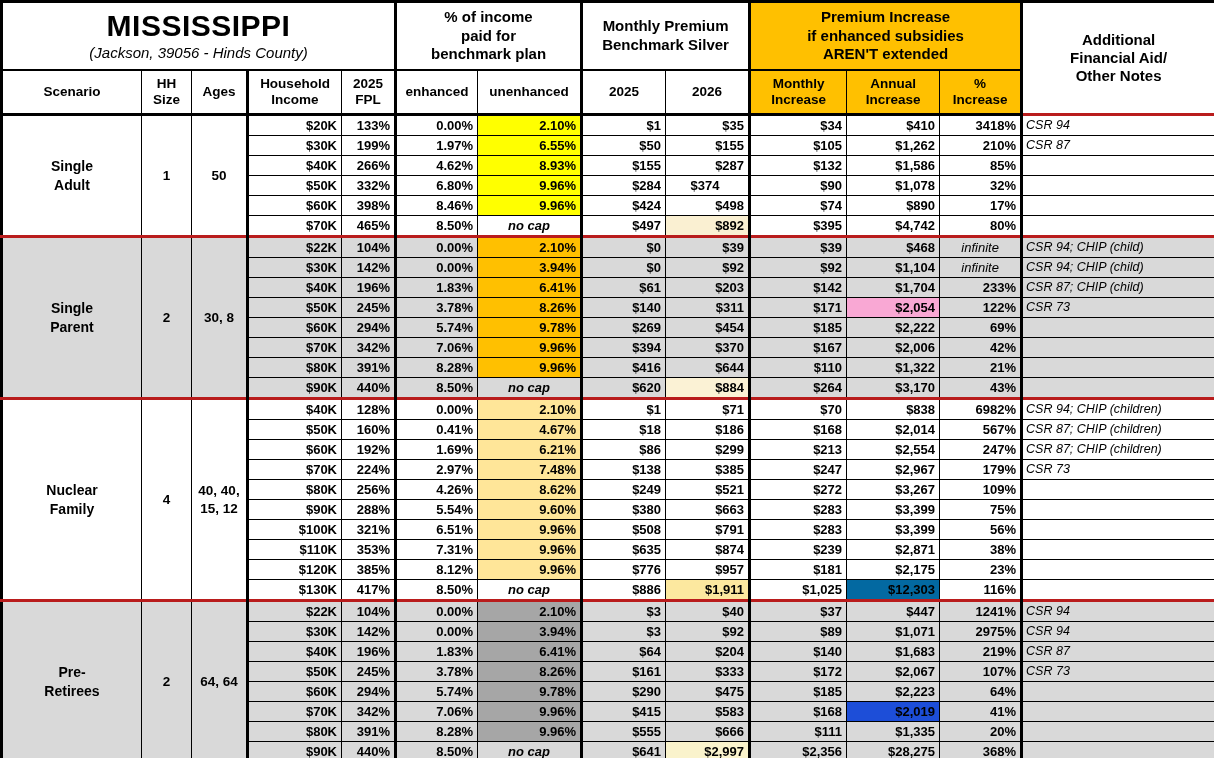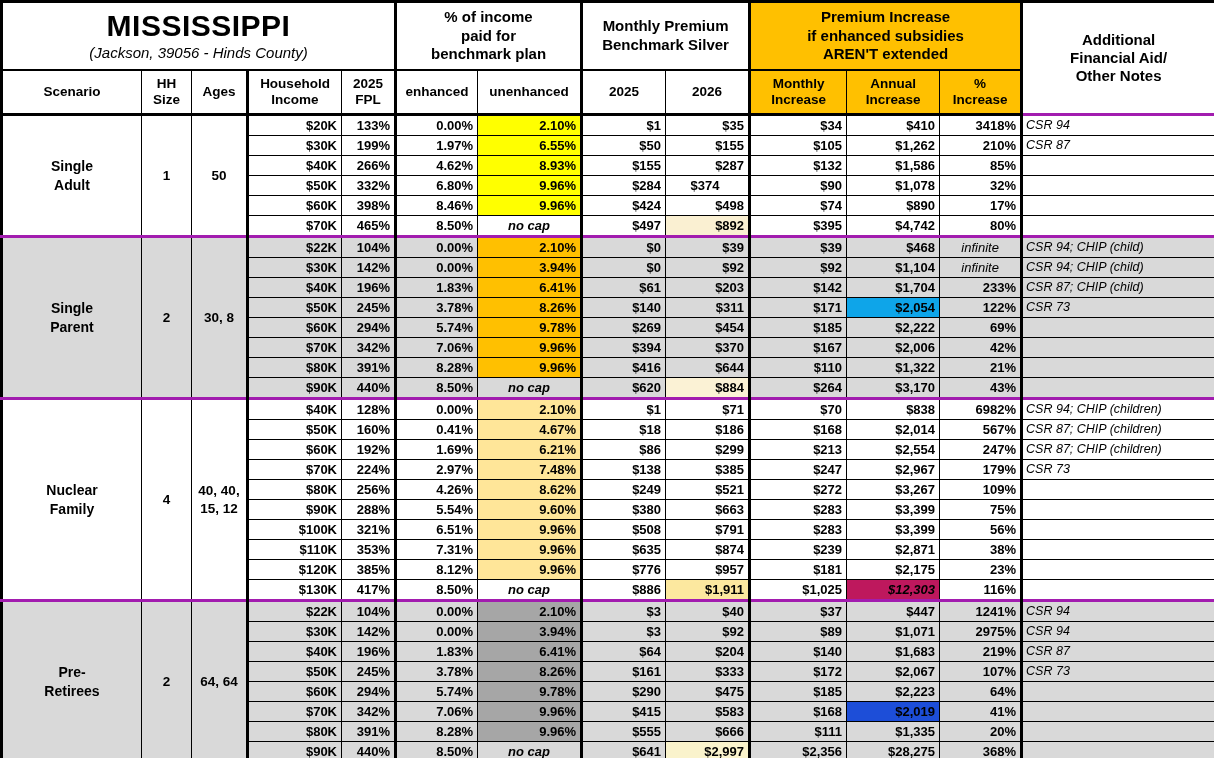--- a/index.html
+++ b/index.html
@@ -17,21 +17,21 @@
   #subtitle { font-size: 15px; font-style: italic; font-weight: normal; margin-top: 2px; }
   th.notes-head { font-size: 14px; }
   tbody tr { height: 20px; }
   tbody td { font-size: 13px; font-weight: bold; line-height: 19px; white-space: nowrap; }
   td.num { text-align: right; padding-right: 4px; }
   td.note { text-align: left; padding-left: 3px; font-weight: normal; font-style: italic; font-size: 12.5px; }
   td.scen { text-align: center; font-size: 14px; white-space: pre-line; line-height: 1.3; }
   td.mid { text-align: center; font-size: 13.5px; white-space: pre-line; line-height: 1.3; }
   td.nocap { font-style: italic; text-align: center; padding-right: 0; }
   td.inf { font-style: italic; font-weight: normal; text-align: center; padding-right: 0; }
-  tr.gstart td { border-top: 3px solid #a21caf; }
+  tr.gstart td { border-top: 3px solid #b91c1c; }
 </style>
 </head>
 <body>
 
 <div id="sheet">
   <table>
     <colgroup>
       <col style="width:140px">
         <col style="width:50px">
         <col style="width:56px">
@@ -203,21 +203,21 @@
           <td class="note bL" style="background: rgb(217, 217, 217);">CSR 87; CHIP (child)</td>
         </tr>
         <tr>
           <td class="num bL" style="background: rgb(217, 217, 217);">$50K</td>
           <td class="num" style="background: rgb(217, 217, 217);">245%</td>
           <td class="num bL" style="background: rgb(217, 217, 217);">3.78%</td>
           <td class="num" style="background: rgb(255, 192, 0);">8.26%</td>
           <td class="num bL" style="background: rgb(217, 217, 217);">$140</td>
           <td class="num" style="background: rgb(217, 217, 217);">$311</td>
           <td class="num bL" style="background: rgb(217, 217, 217);">$171</td>
-          <td class="num" style="background: #0ea5e9;">$2,054</td>
+          <td class="num" style="background: #f9a8d4;">$2,054</td>
           <td class="num" style="background: rgb(217, 217, 217);">122%</td>
           <td class="note bL" style="background: rgb(217, 217, 217);">CSR 73</td>
         </tr>
         <tr>
           <td class="num bL" style="background: rgb(217, 217, 217);">$60K</td>
           <td class="num" style="background: rgb(217, 217, 217);">294%</td>
           <td class="num bL" style="background: rgb(217, 217, 217);">5.74%</td>
           <td class="num" style="background: rgb(255, 192, 0);">9.78%</td>
           <td class="num bL" style="background: rgb(217, 217, 217);">$269</td>
           <td class="num" style="background: rgb(217, 217, 217);">$454</td>
@@ -376,21 +376,21 @@
           <td class="note bL" style="background: rgb(255, 255, 255);"></td>
         </tr>
         <tr>
           <td class="num bL" style="background: rgb(255, 255, 255);">$130K</td>
           <td class="num" style="background: rgb(255, 255, 255);">417%</td>
           <td class="num bL" style="background: rgb(255, 255, 255);">8.50%</td>
           <td class="num nocap" style="background: rgb(255, 255, 255);">no cap</td>
           <td class="num bL" style="background: rgb(255, 255, 255);">$886</td>
           <td class="num" style="background: rgb(252, 232, 159);">$1,911</td>
           <td class="num bL" style="background: rgb(255, 255, 255);">$1,025</td>
-          <td class="num" style="background: #be185d; font-style: italic;">$12,303</td>
+          <td class="num" style="background: #0369a1;">$12,303</td>
           <td class="num" style="background: rgb(255, 255, 255);">116%</td>
           <td class="note bL" style="background: rgb(255, 255, 255);"></td>
         </tr>
         <tr class="gstart">
           <td rowspan="8" class="scen" style="background: rgb(217, 217, 217);">Pre-
 Retirees</td>
           <td rowspan="8" class="mid" style="background: rgb(217, 217, 217);">2</td>
           <td rowspan="8" class="mid" style="background: rgb(217, 217, 217);">64, 64</td>
           <td class="num bL" style="background: rgb(217, 217, 217);">$22K</td>
           <td class="num" style="background: rgb(217, 217, 217);">104%</td>

